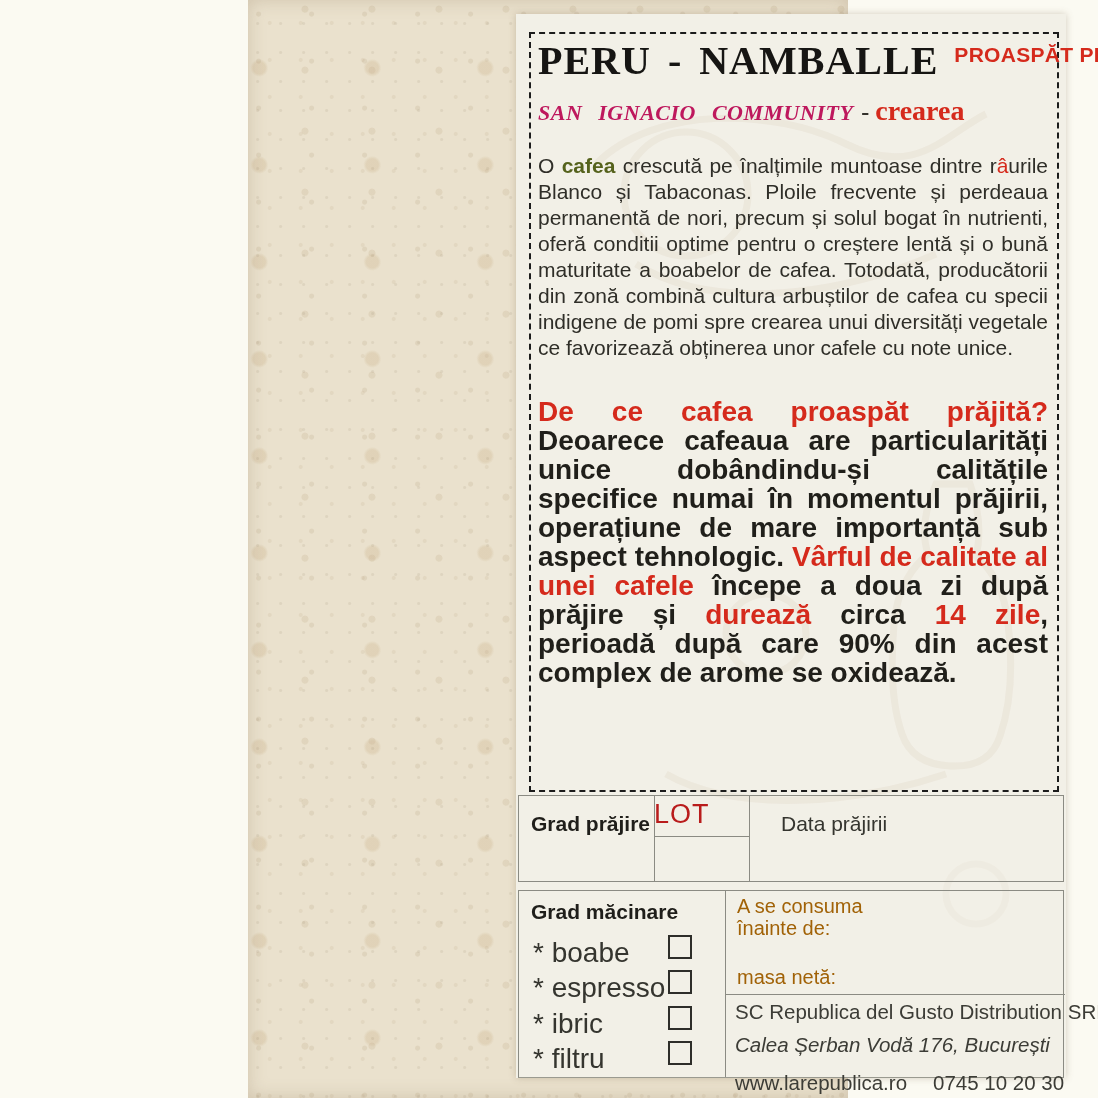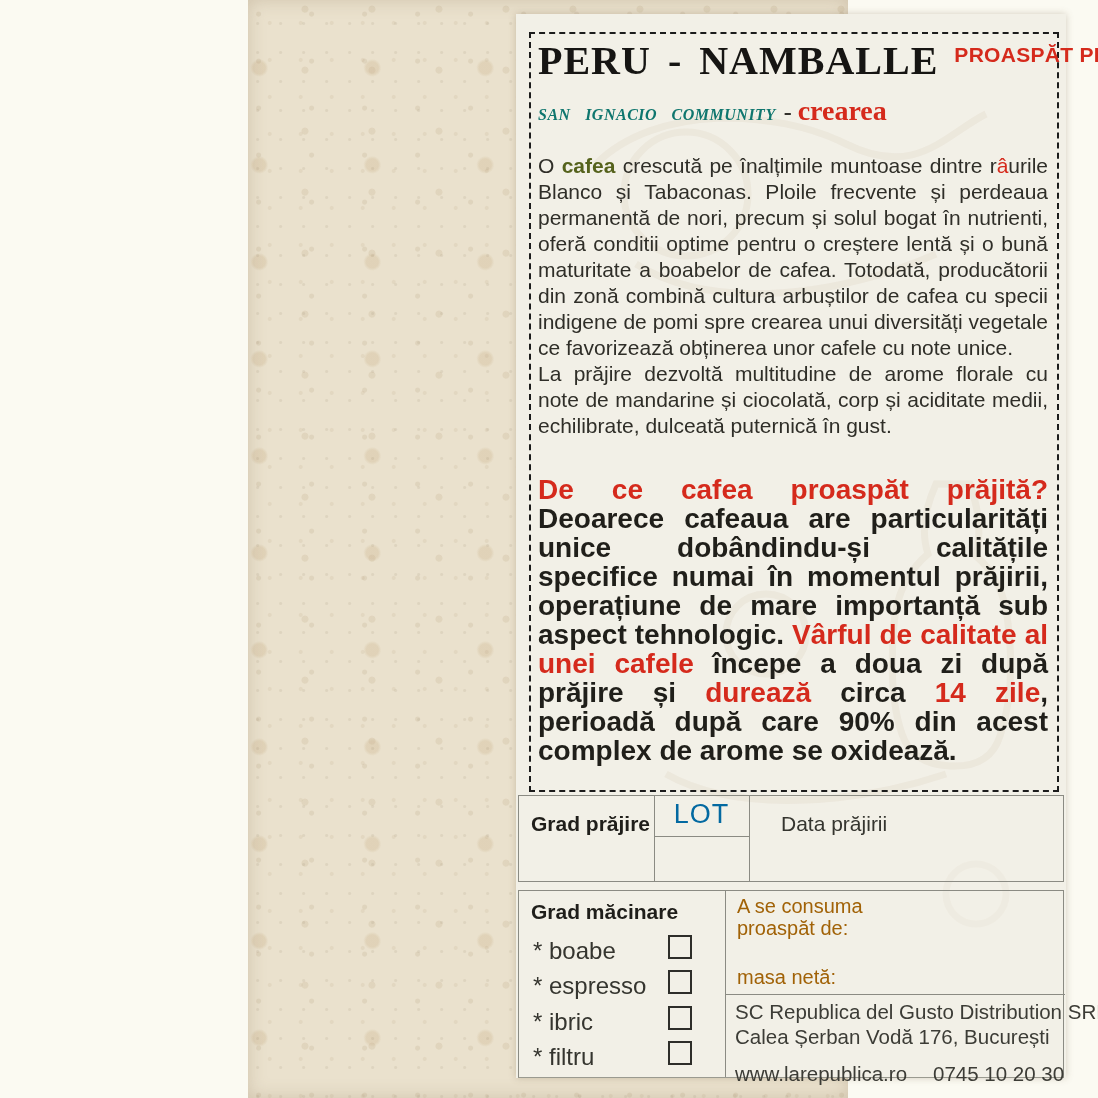--- a/index.html
+++ b/index.html
@@ -40,21 +40,21 @@
     color:#161513; margin:0; white-space:nowrap;
   }
   .badge {
     font-family:"Liberation Sans", sans-serif; font-weight:700;
     font-size:21px; line-height:22px; color:#d52a1c;
     margin:4px 0 0 16px; white-space:nowrap; letter-spacing:0.3px;
   }
   .subtitle { margin-top:13px; white-space:nowrap; }
   .subtitle-main {
     font-family:"Liberation Serif", serif; font-style:italic; font-weight:700;
-    font-size:16px; color:#0f766e; word-spacing:10px; letter-spacing:0.5px;
+    font-size:22px; color:#be185d; word-spacing:10px; letter-spacing:0.5px;
   }
   .subtitle-sep {
     font-family:"Liberation Serif", serif; font-weight:700;
     font-size:24px; color:#33312c; margin:0 6px 0 8px;
   }
   .subtitle-accent {
     font-family:"Liberation Serif", serif; font-weight:700;
     font-size:28px; color:#d52a1c;
   }
   .body {
@@ -75,30 +75,30 @@
     left:2px; top:781px; width:546px; height:87px;
     border-left:1px solid #8b8b83; border-right:1px solid #8b8b83;
     border-bottom:1px solid #8b8b83; border-top:1px solid #8b8b83;
   }
   .tbl1 .v1 { position:absolute; left:135px; top:0; width:1px; height:100%; background:#8b8b83; }
   .tbl1 .v2 { position:absolute; left:230px; top:0; width:1px; height:100%; background:#8b8b83; }
   .tbl1 .hsplit { position:absolute; left:135px; top:40px; width:95px; height:1px; background:#8b8b83; }
   .cell-label { position:absolute; font-size:21px; color:#35352f; }
   .bold { font-weight:700; color:#1f1e1a; }
   .lot {
-    position:absolute; left:135px; top:3px; width:95px; text-align:center;
-    font-size:27px; letter-spacing:1px; color:#0369a1;
+    position:absolute; left:135px; top:3px; width:95px; text-align:left;
+    font-size:27px; letter-spacing:1px; color:#b91c1c;
   }
   .tbl2 {
     left:2px; top:876px; width:546px; height:188px;
     border:1px solid #8b8b83; border-bottom-color:#9a9a90;
   }
   .tbl2 .vdiv { position:absolute; left:206px; top:0; width:1px; height:100%; background:#8b8b83; }
   .tbl2 .hline { position:absolute; left:206px; top:103px; width:340px; height:1px; background:#8b8b83; }
-  .opt-label { position:absolute; left:14px; font-size:24px; color:#35352f; }
+  .opt-label { position:absolute; left:14px; font-size:28px; color:#35352f; }
   .checkbox {
     position:absolute; left:149px; width:24px; height:24px;
     border:2px solid #2e2e2a; box-sizing:border-box; background:transparent;
   }
   .rc-text { position:absolute; left:218px; font-size:20px; line-height:22px; color:#a16207; }
   .addr { position:absolute; left:216px; font-size:20.5px; color:#3c3c36; white-space:nowrap; }
   .phone { margin-left:26px; }
 </style>
 </head>
 <body>
@@ -120,21 +120,20 @@
 
     <div class="dashed-box">
       <div class="title-row">
         <h1 class="title">PERU - NAMBALLE</h1>
         <span class="badge">PROASPĂT PRĂJITĂ</span>
       </div>
       <div class="subtitle">
         <span class="subtitle-main">SAN IGNACIO COMMUNITY</span><span class="subtitle-sep">-</span><span class="subtitle-accent">crearea</span>
       </div>
       <p class="body"><span>O </span><span class="seg-green">cafea</span><span> crescută pe înalțimile muntoase dintre r</span><span class="seg-red">â</span><span>urile Blanco și Tabaconas. Ploile frecvente și perdeaua permanentă de nori, precum și solul bogat în nutrienti, oferă conditii optime pentru o creștere lentă și o bună maturitate a boabelor de cafea. Totodată, producătorii din zonă combină cultura arbuștilor de cafea cu specii indigene de pomi spre crearea unui diversități vegetale ce favorizează obținerea unor cafele cu note unice.</span></p>
-      <p class="body cont">La prăjire dezvoltă multitudine de arome florale cu note de mandarine și ciocolată, corp și aciditate medii, echilibrate, dulceată puternică în gust.</p>
       <p class="body strong"><span class="seg-red">De ce cafea proaspăt prăjită? </span><span>Deoarece cafeaua are particularități unice dobândindu-și calitățile specifice numai în momentul prăjirii, operațiune de mare importanță sub aspect tehnologic. </span><span class="seg-red">Vârful de calitate al unei cafele </span><span>începe a doua zi după prăjire și </span><span class="seg-red">durează</span><span> circa </span><span class="seg-red">14 zile</span><span>, perioadă după care 90% din acest complex de arome se oxidează.</span></p>
     </div>
 
     <div class="tbl tbl1">
       <div class="v1"></div>
       <div class="v2"></div>
       <div class="hsplit"></div>
       <span class="cell-label bold" style="left:12px; top:16px;">Grad prăjire</span>
       <span class="lot">LOT</span>
       <span class="cell-label" style="left:262px; top:16px;">Data prăjirii</span>
@@ -152,22 +151,22 @@
       <span class="opt-label" style="top:81px;text-align:center;">* espresso</span>
       <span class="checkbox" style="top:79px;"></span>
 
       <span class="opt-label" style="top:117px;">* ibric</span>
       <span class="checkbox" style="top:115px;"></span>
 
       <span class="opt-label" style="top:152px;">* filtru</span>
       <span class="checkbox" style="top:150px;"></span>
 
       <span class="rc-text" style="top:4px;">A se consuma</span>
-      <span class="rc-text" style="top:26px;">proaspăt de:</span>
+      <span class="rc-text" style="top:26px;">înainte de:</span>
       <span class="rc-text" style="top:75px;">masa netă:</span>
 
       <span class="addr" style="top:109px;">SC Republica del Gusto Distribution SRL,</span>
-      <span class="addr" style="top:134px;">Calea Șerban Vodă 176, București</span>
-      <span class="addr" style="top:171px;"><span>www.larepublica.ro</span><span class="phone">0745 10 20 30</span></span>
+      <span class="addr" style="top:142px;font-style:italic;">Calea Șerban Vodă 176, București</span>
+      <span class="addr" style="top:180px;"><span>www.larepublica.ro</span><span class="phone">0745 10 20 30</span></span>
     </div>
 
   </div>
 </div>
 
 </body></html>

